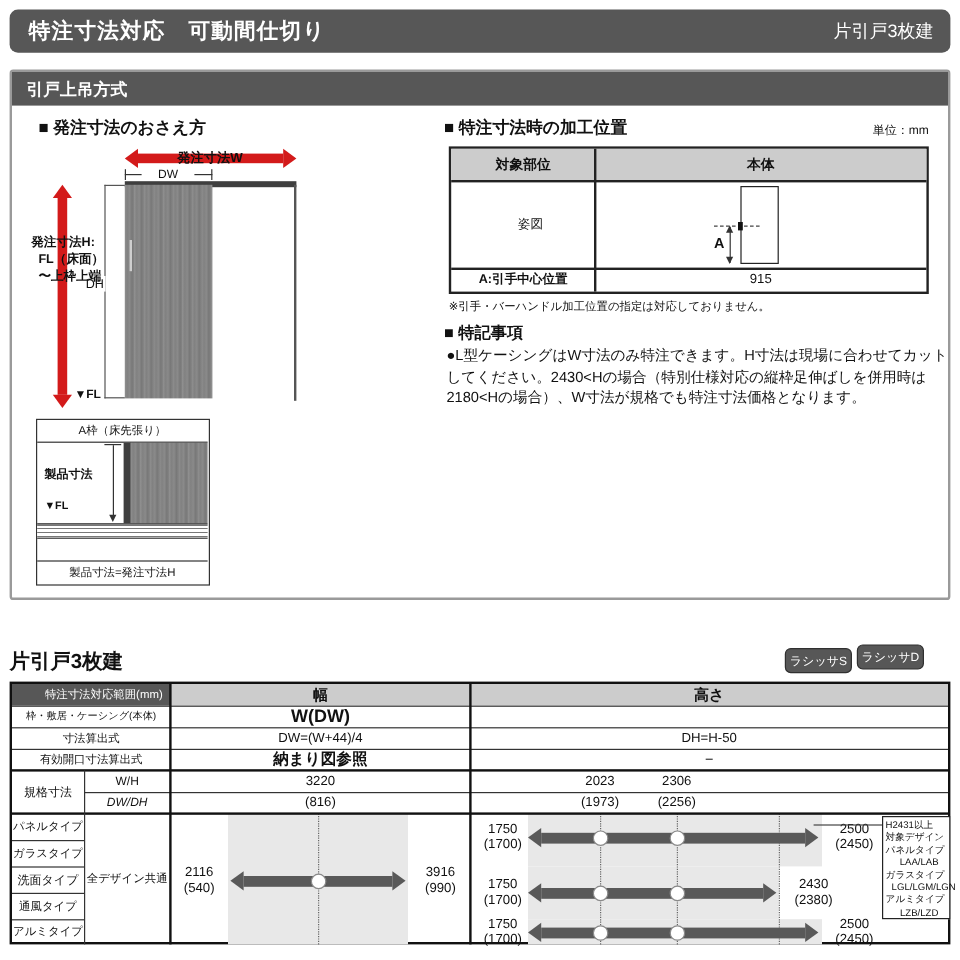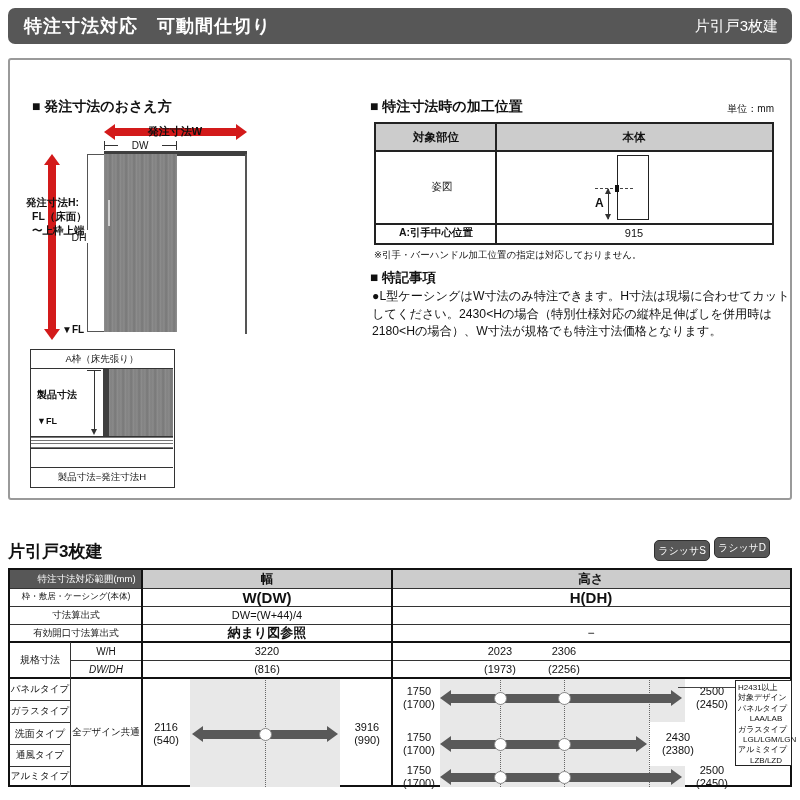--- a/index.html
+++ b/index.html
@@ -48,20 +48,21 @@
 <body>
 
 <div class="canvas">
 
   <div class="abs titlebar" style="left:8px;top:8px;width:784px;height:36px;">
     <span class="t1">特注寸法対応　可動間仕切り</span>
     <span class="t2">片引戸3枚建</span>
   </div>
 
   <div class="abs section1" style="left:8px;top:58px;width:784px;height:442px;">
+    <div class="sec1-header">引戸上吊方式</div>
 
     <div class="abs h2" style="left:22px;top:38px;">■ 発注寸法のおさえ方</div>
 
     <div class="abs redbarH" style="left:105px;top:68px;width:121px;"></div>
     <div class="abs flex" style="left:100px;top:64px;width:130px;height:14px;font-size:11px;font-weight:bold;z-index:2;">発注寸法W</div>
 
     <div class="abs" style="left:94px;top:85px;width:73px;height:1px;background:#333;"></div>
     <div class="abs" style="left:94px;top:81px;width:1px;height:9px;background:#333;"></div>
     <div class="abs" style="left:166px;top:81px;width:1px;height:9px;background:#333;"></div>
     <div class="abs flex" style="left:108px;top:79px;width:44px;height:13px;background:#fff;font-size:10px;">DW</div>
@@ -130,24 +131,24 @@
   <div class="abs tag" style="left:714px;top:537px;width:56px;height:21px;">ラシッサD</div>
 
   <div class="abs btable" style="left:8px;top:568px;width:784px;height:219px;">
 
     <div class="celltxt" style="left:0;top:0;width:132px;height:18px;background:var(--dark);color:#fff;font-size:9.5px;padding-left:21px;">特注寸法対応範囲(mm)</div>
     <div class="celltxt" style="left:132px;top:0;width:250px;height:18px;background:var(--hdrgray);font-size:12.5px;font-weight:bold;">幅</div>
     <div class="celltxt" style="left:382px;top:0;width:398px;height:18px;background:var(--hdrgray);font-size:12.5px;font-weight:bold;">高さ</div>
 
     <div class="celltxt" style="left:0;top:18px;width:132px;height:18px;font-size:8.5px;">枠・敷居・ケーシング(本体)</div>
     <div class="celltxt" style="left:132px;top:18px;width:250px;height:18px;font-size:15px;font-weight:bold;">W(DW)</div>
-    <div class="celltxt" style="left:382px;top:18px;width:398px;height:18px;font-size:15px;font-weight:bold;">H(DH)</div>
 
     <div class="celltxt" style="left:0;top:36px;width:132px;height:18px;font-size:9.5px;">寸法算出式</div>
     <div class="celltxt" style="left:132px;top:36px;width:250px;height:18px;font-size:11px;">DW=(W+44)/4</div>
+    <div class="celltxt" style="left:382px;top:36px;width:398px;height:18px;font-size:11px;">DH=H-50</div>
 
     <div class="celltxt" style="left:0;top:54px;width:132px;height:18px;font-size:9.5px;">有効開口寸法算出式</div>
     <div class="celltxt" style="left:132px;top:54px;width:250px;height:18px;font-size:13px;font-weight:bold;">納まり図参照</div>
     <div class="celltxt" style="left:382px;top:54px;width:398px;height:18px;font-size:12px;">−</div>
 
     <div class="celltxt" style="left:0;top:72px;width:60px;height:36px;font-size:10px;">規格寸法</div>
     <div class="celltxt" style="left:60px;top:72px;width:72px;height:18px;font-size:10px;">W/H</div>
     <div class="celltxt" style="left:60px;top:90px;width:72px;height:18px;font-size:10px;font-style:italic;">DW/DH</div>
     <div class="celltxt" style="left:132px;top:72px;width:250px;height:18px;font-size:11px;">3220</div>
     <div class="celltxt" style="left:132px;top:90px;width:250px;height:18px;font-size:11px;">(816)</div>

